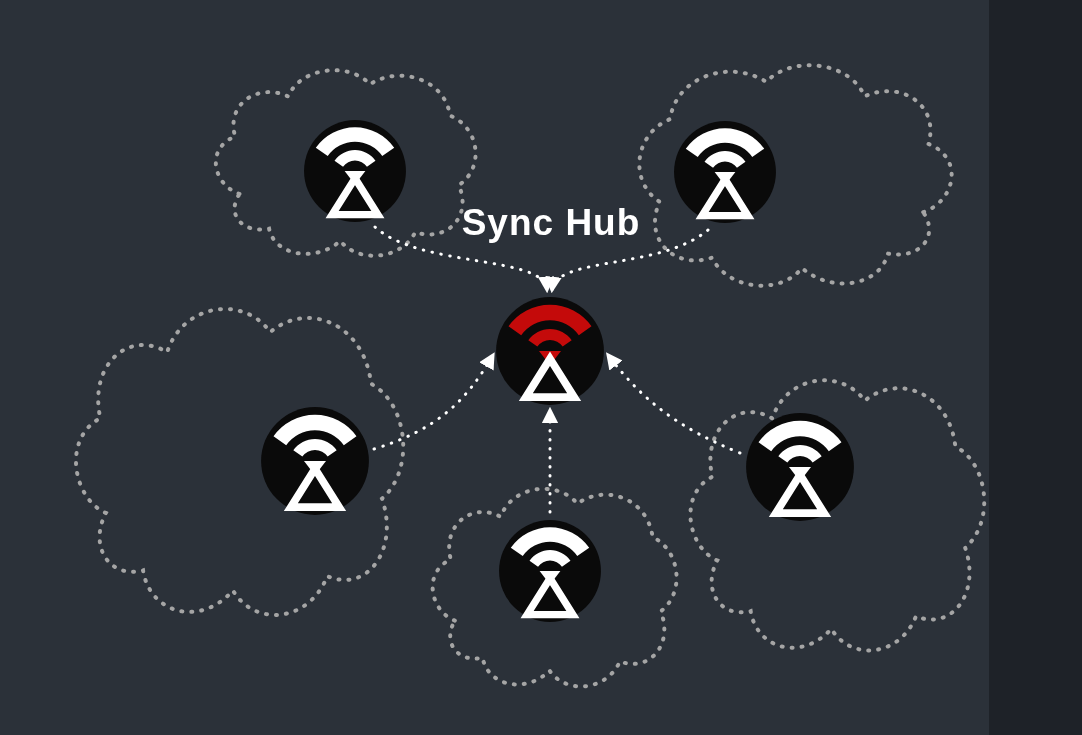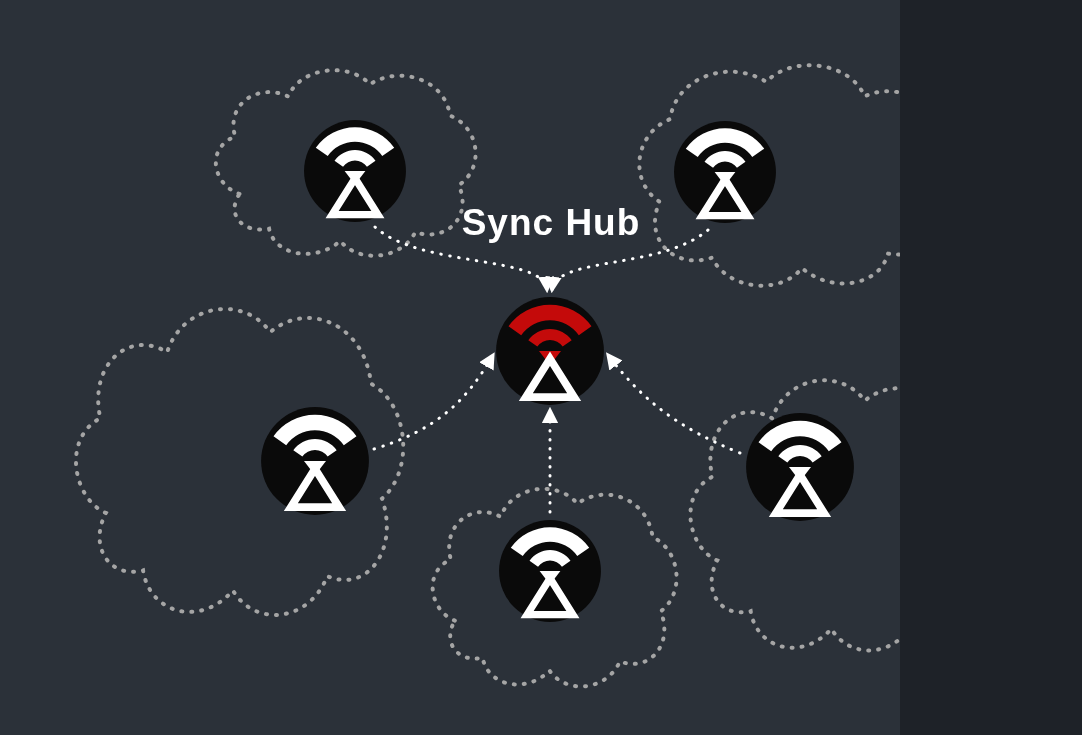--- a/index.html
+++ b/index.html
@@ -1,22 +1,23 @@
 <!DOCTYPE html>
 <html style="--background: #2b3139; --node-fill: #0a0a0a; --icon-white: #ffffff; --hub-accent: #c40a0a; --cloud-outline: #a5a5a5; --arrow: #ffffff; --title-text: #ffffff;"><head>
 <meta charset="utf-8">
 <style>
   html, body { margin: 0; padding: 0; background: #1e2228; }
   .stage {
     position: relative;
-    width: 900px;
+    width: 973px;
     height: 735px;
     background: var(--background, #2b3139);
     overflow: hidden;
     font-family: "Liberation Sans", sans-serif;
+    padding-left: 16px;
   }
   .diagram-svg { position: absolute; left: 0; top: 0; }
 
   .cloud {
     fill: none;
     stroke: var(--cloud-outline, #a5a5a5);
     stroke-width: 4;
     stroke-linecap: round;
     stroke-dasharray: 1 9;
   }

